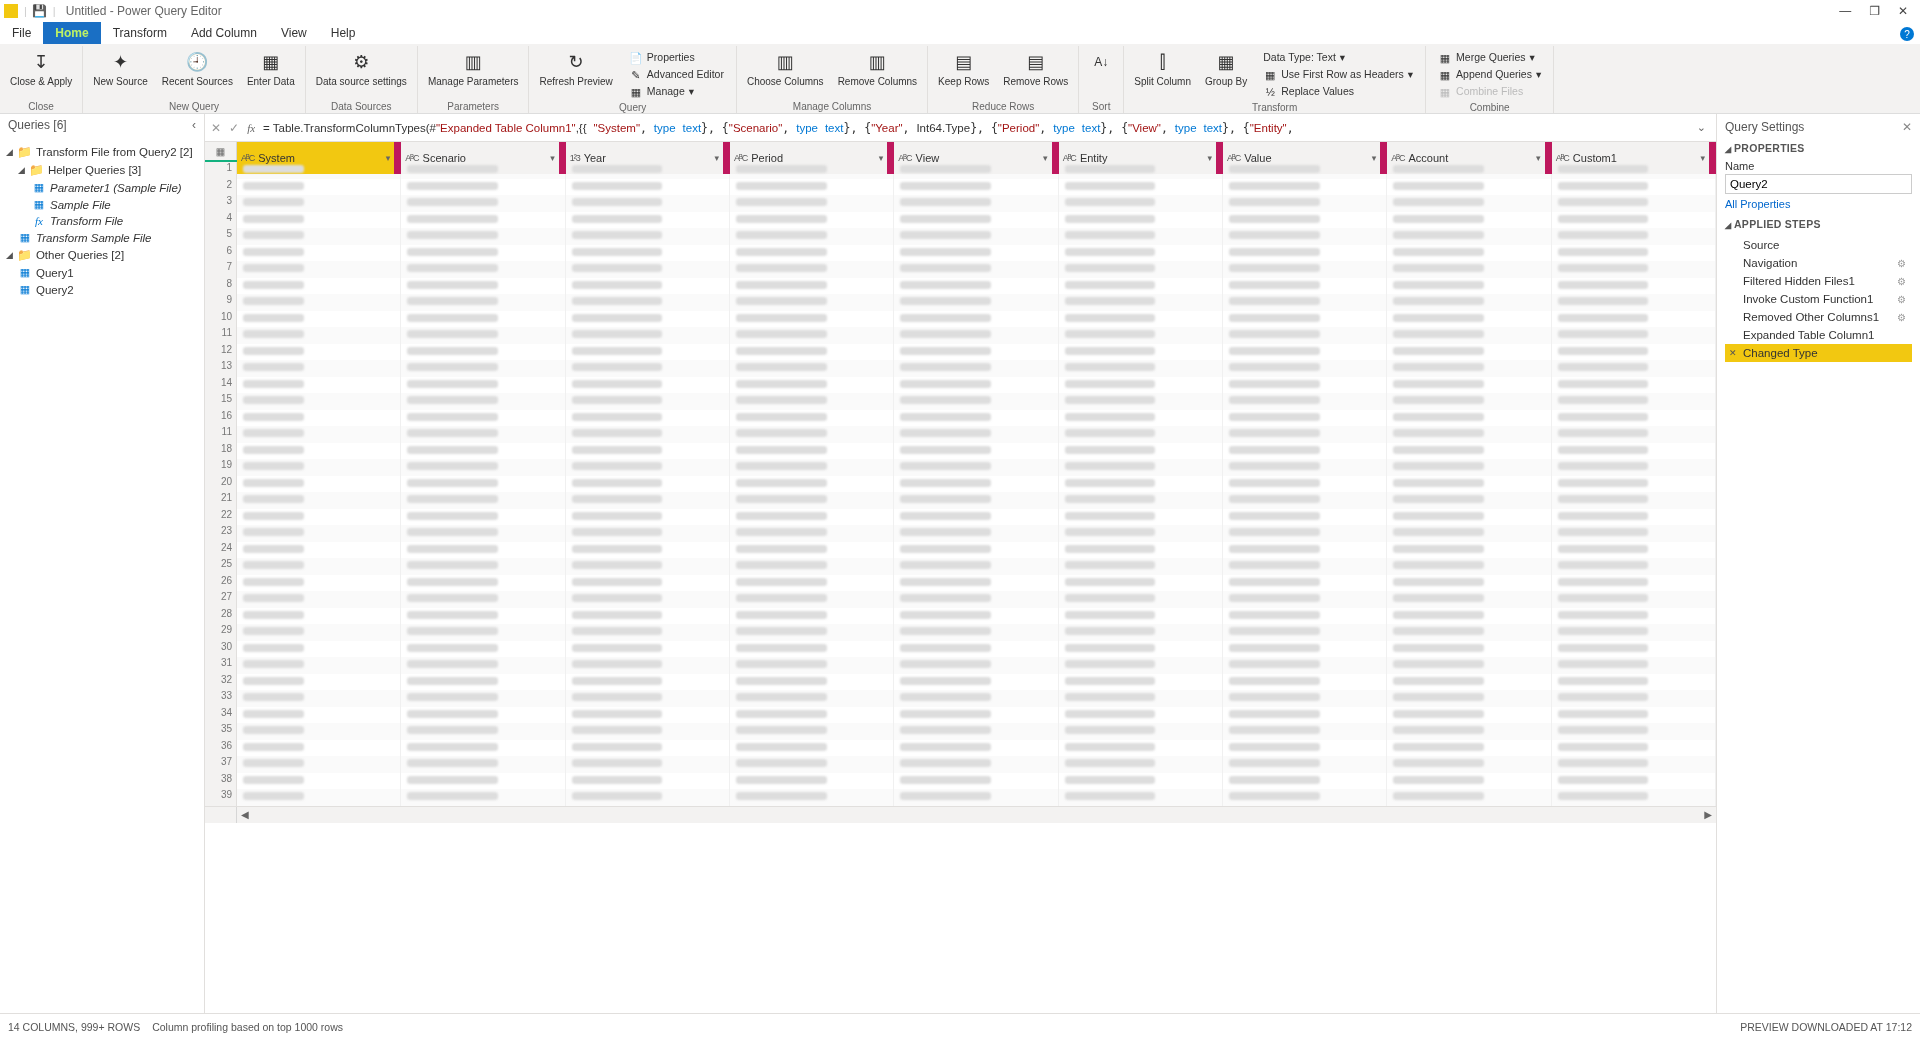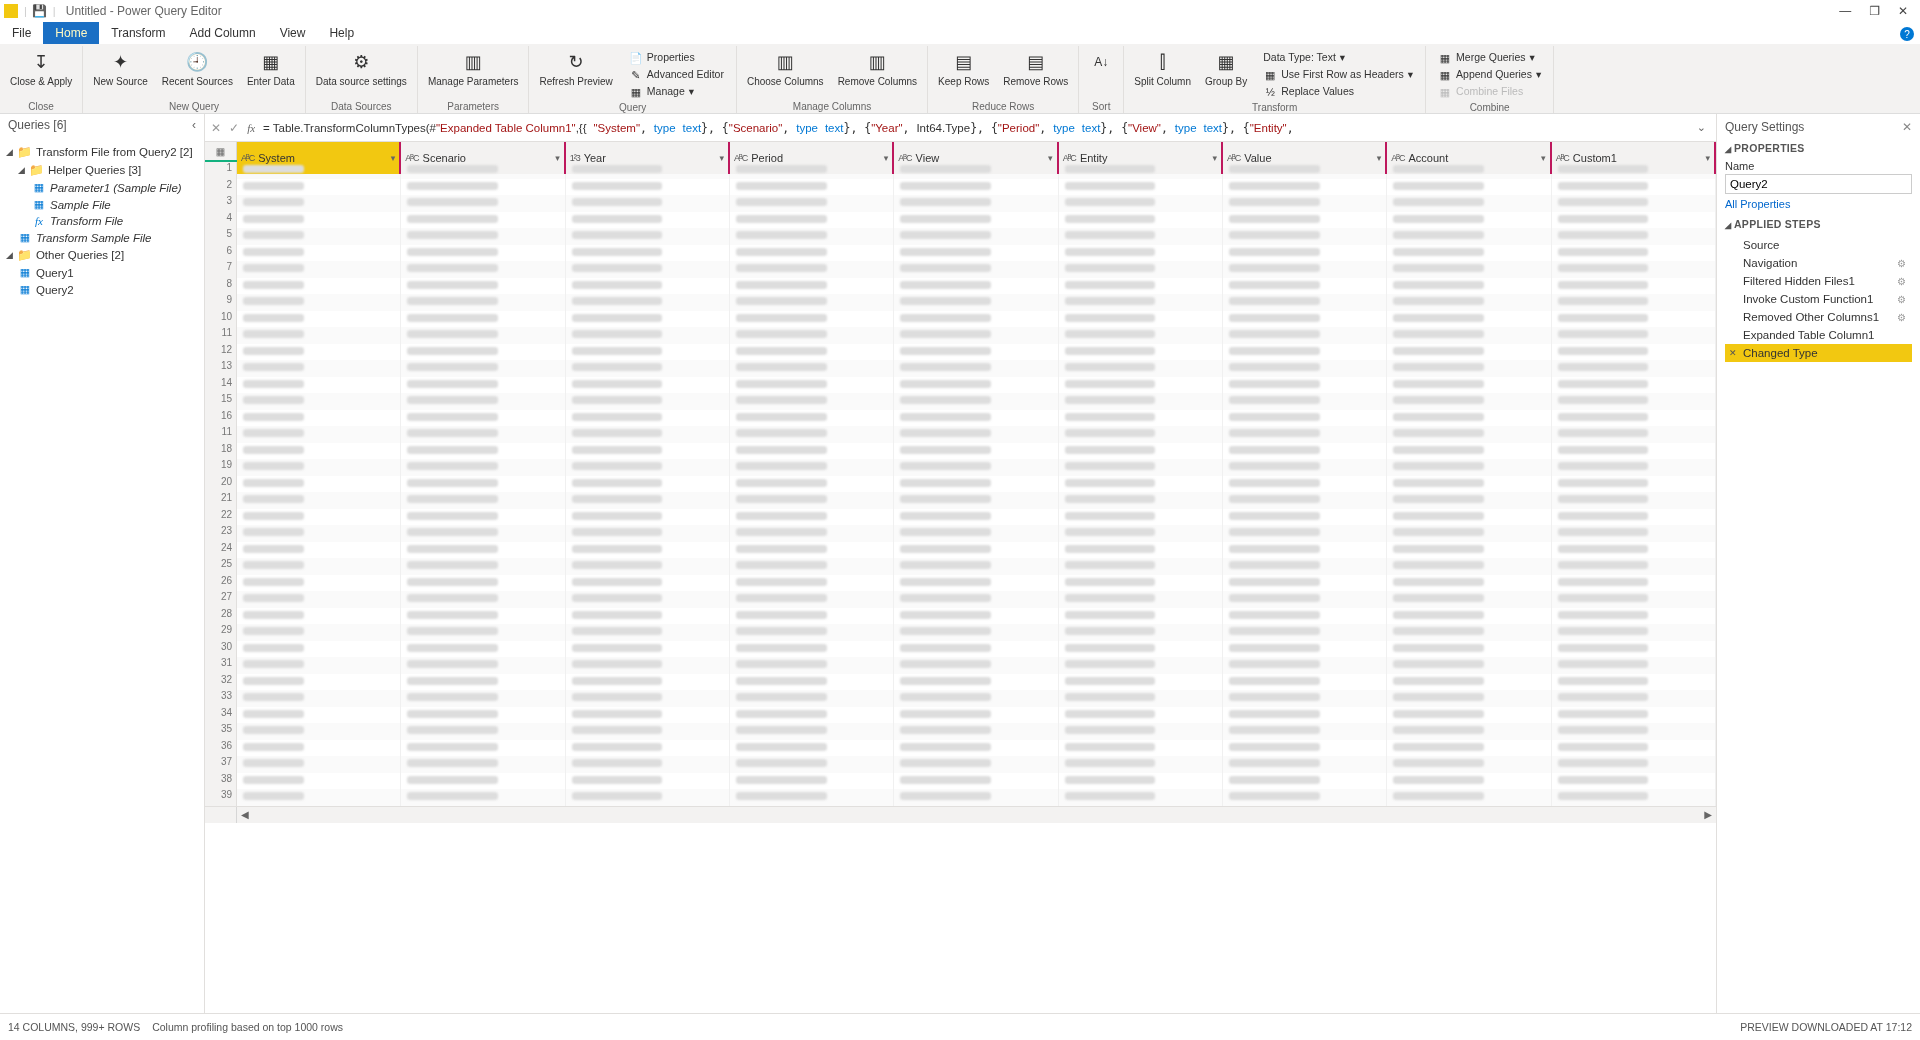--- a/index.html
+++ b/index.html
@@ -7,21 +7,21 @@
 .titlebar { height:22px; background:#fff; display:flex; align-items:center; padding:0 4px; border-bottom:0; }
 .titlebar .tb-left { display:flex; align-items:center; gap:4px; }
 .titlebar .pbi-icon { width:14px; height:14px; background:#f2c811; display:inline-block; }
 .titlebar .save-icon { width:14px; height:14px; color:#0078d4; font-size:12px; display:flex; align-items:center; justify-content:center; }
 .titlebar .divider { color:#ccc; margin:0 2px; }
 .titlebar .title { color:#666; font-size:12px; margin-left:4px; }
 .titlebar .win-controls { margin-left:auto; display:flex; gap:18px; padding-right:8px; }
 .titlebar .win-controls span { font-size:12px; cursor:pointer; color:#444; }
 .tabs { height:22px; background:#fff; display:flex; align-items:flex-end; }
 .tab { padding:4px 12px; font-size:12px; cursor:pointer; }
-.tab.active { background:#1a6fc4; color:#fef9c3; }
+.tab.active { background:#1a6fc4; color:#bef264;font-weight:bold; }
 .tab:not(.active) { color:#333; }
 .help-icon { margin-left:auto; margin-right:6px; width:14px; height:14px; border-radius:50%; background:#0078d4; color:#fff; font-size:10px; display:flex; align-items:center; justify-content:center; margin-bottom:3px;}
 .ribbon { height:70px; background:#f3f2f1; border-bottom:1px solid #ddd; display:flex; padding-top:2px; }
 .rgroup { display:flex; flex-direction:column; align-items:center; border-right:1px solid #e1dfdd; padding:0 6px; }
 .rgroup .btns { display:flex; gap:6px; flex:1; align-items:flex-start; padding-top:2px;}
 .rgroup .glabel { font-size:10px; color:#666; margin-bottom:1px; }
 .rbtn { display:flex; flex-direction:column; align-items:center; gap:2px; padding:2px 4px; cursor:pointer; }
 .rbtn .ricon { width:24px; height:24px; display:flex; align-items:center; justify-content:center; font-size:18px; color:#333; }
 .rbtn .rlabel { font-size:10px; text-align:center; line-height:1.1; color:#333; }
 .rlist { display:flex; flex-direction:column; gap:1px; padding:2px 4px; }
@@ -44,21 +44,21 @@
 .formula-bar { height:28px; border-bottom:1px solid #e1dfdd; display:flex; align-items:center; padding:0 6px; gap:8px; }
 .formula-bar .fxlabel { font-style:italic; color:#666; font-family:serif; }
 .formula-bar .fbbtn { color:#999; cursor:pointer; font-size:12px;}
 .formula-bar .formula { flex:1; font-family:Consolas,monospace; font-size:11.5px; overflow:hidden; white-space:nowrap; }
 .formula .kw-str { color:#a31515; }
 .formula .kw-type { color:#0078d4; }
 .formula-bar .expand { color:#666; cursor:pointer; font-size:11px; padding:0 4px;}
 .grid-wrap { flex:1; overflow:hidden; display:flex; flex-direction:column; }
 .grid-head { display:flex; height:20px; background:#f3f2f1; border-bottom:2px solid #13b17f; }
 .rowhead { width:32px; background:#f3f2f1; border-right:1px solid #d6d6d6; display:flex; align-items:center; justify-content:center; font-size:10px; color:#666;}
-.colhead { flex:1; min-width:120px; border-right:2px solid #be185d; display:flex; align-items:center; padding:16px 4px; font-size:11px; gap:4px; position:relative; background:#f3f2f1;}
+.colhead { flex:1; min-width:120px; border-right:7px solid #be185d; display:flex; align-items:center; padding:16px 4px; font-size:11px; gap:4px; position:relative; background:#f3f2f1;}
 .colhead.sel { background:#f2c811; }
 .colhead .typeicon { font-size:9px; color:#555; letter-spacing:-1px;}
 .colhead .dd { margin-left:auto; font-size:9px; color:#666; cursor:pointer;}
 .colhead.custom { min-width:70px; }
 .grid-body { flex:1; overflow-y:scroll; overflow-x:hidden; }
 .grow { display:flex; height:16.5px; }
 .grow:nth-child(odd) { background:#fafafa; }
 .grow .rnum { width:32px; border-right:1px solid #e1dfdd; text-align:right; padding-right:4px; font-size:10px; color:#777; background:#f3f2f1;}
 .grow .gcell { flex:1; min-width:120px; border-right:1px solid #f0f0f0; padding:3px 6px; }
 .grow .gcell.custom { min-width:70px; }

